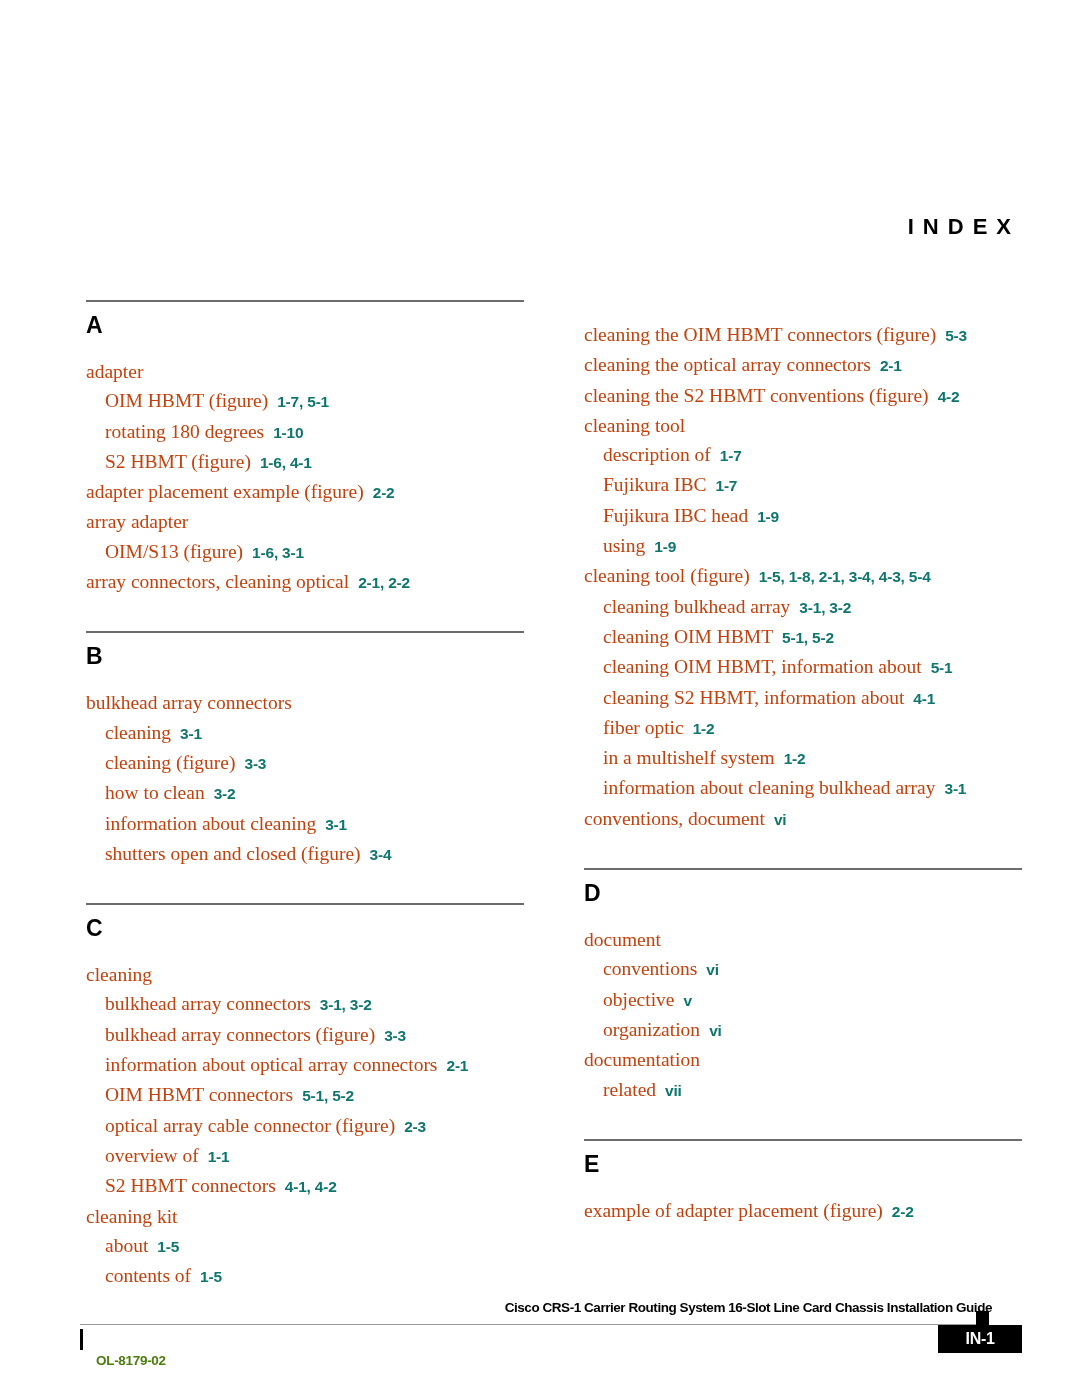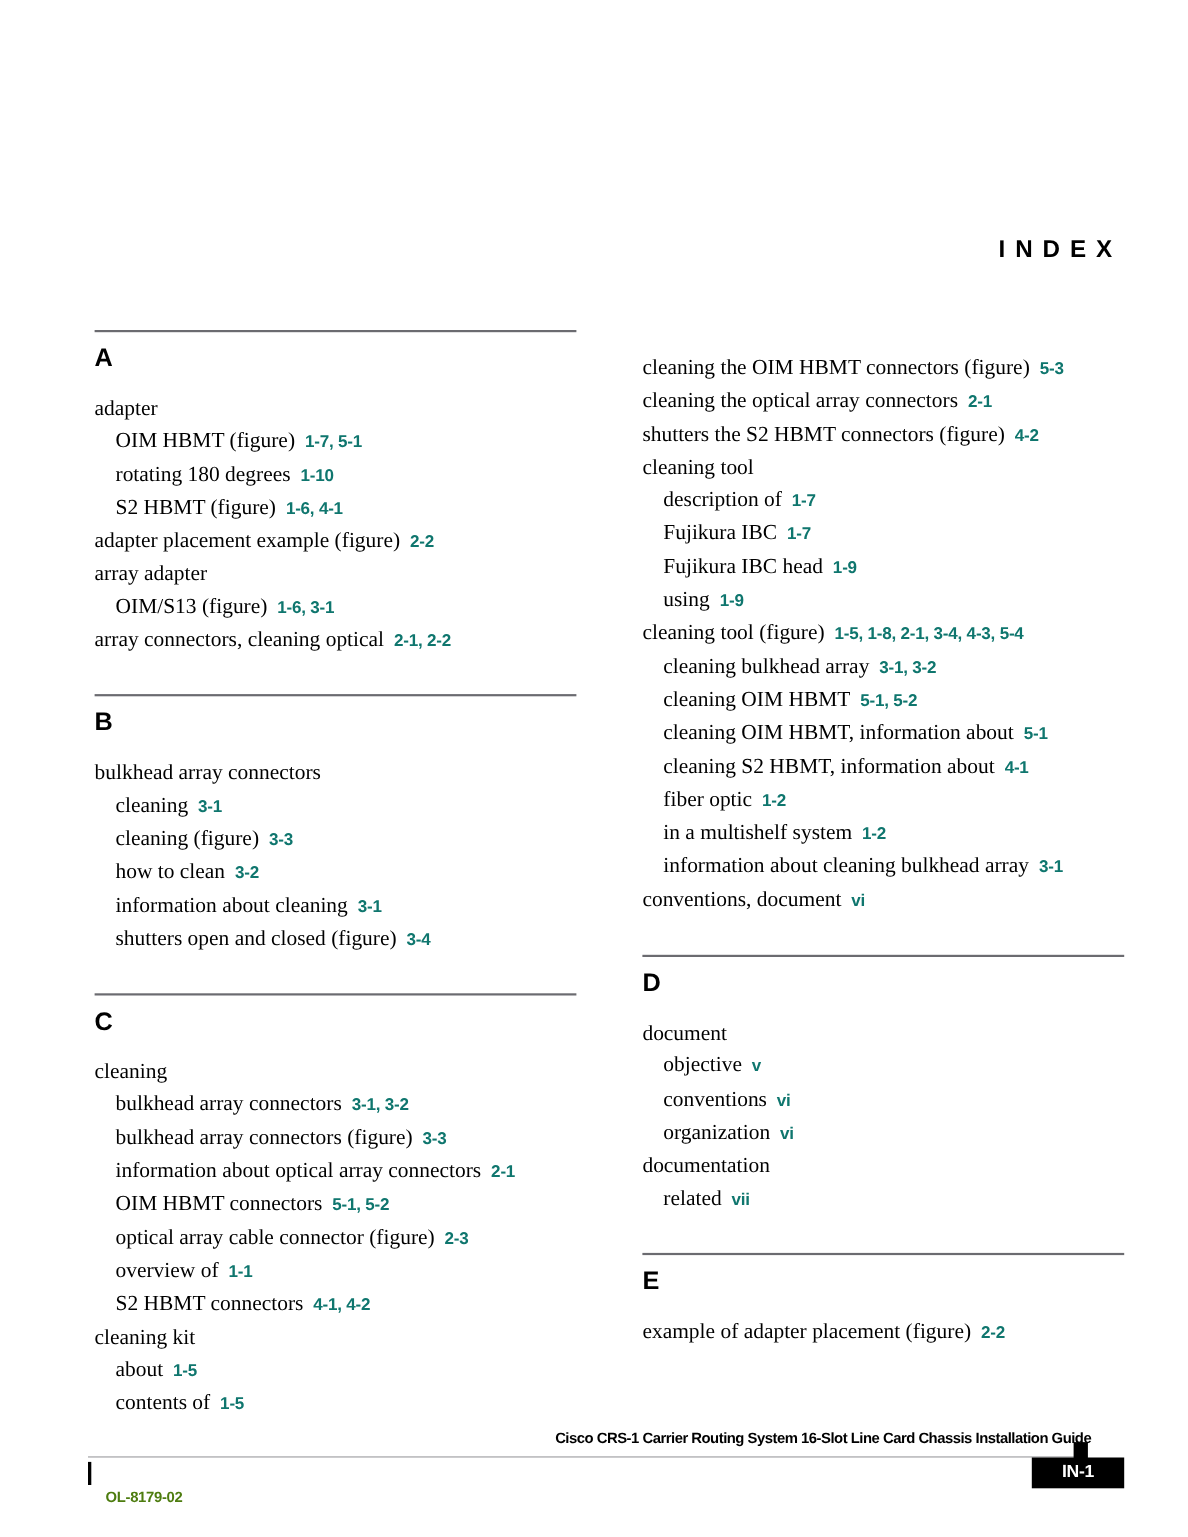--- a/index.html
+++ b/index.html
@@ -68,21 +68,21 @@
   
   .entry {
     font-size: 19.5px;
     line-height: 29.3px;
     white-space: nowrap;
   }
   .entry.lvl1 { padding-left: 0; }
   .entry.lvl2 { padding-left: 19px; }
 
   .entry-text {
-    color: #000000;
+    color: #c2410c;
   }
   .entry-refs {
     font-family: "Liberation Sans", "DejaVu Sans", sans-serif;
     font-weight: bold;
     font-size: 15.5px;
     color: #0f766e;
     margin-left: 9px;
     letter-spacing: -0.2px;
   }
 
@@ -211,21 +211,21 @@
           <div class="entry lvl2"><span class="entry-text">about</span><span class="entry-refs">1-5</span></div>
           <div class="entry lvl2"><span class="entry-text">contents of</span><span class="entry-refs">1-5</span></div>
         </div>
       </div>
     </div>
   <div class="column" id="col-1">
       <div class="section">
         <div class="entries">
           <div class="entry lvl1"><span class="entry-text">cleaning the OIM HBMT connectors (figure)</span><span class="entry-refs">5-3</span></div>
           <div class="entry lvl1"><span class="entry-text">cleaning the optical array connectors</span><span class="entry-refs">2-1</span></div>
-          <div class="entry lvl1"><span class="entry-text">shutters the S2 HBMT connectors (figure)</span><span class="entry-refs">4-2</span></div>
+          <div class="entry lvl1"><span class="entry-text">cleaning the S2 HBMT conventions (figure)</span><span class="entry-refs">4-2</span></div>
           <div class="entry lvl1"><span class="entry-text">cleaning tool</span></div>
           <div class="entry lvl2"><span class="entry-text">description of</span><span class="entry-refs">1-7</span></div>
           <div class="entry lvl2"><span class="entry-text">Fujikura IBC</span><span class="entry-refs">1-7</span></div>
           <div class="entry lvl2"><span class="entry-text">Fujikura IBC head</span><span class="entry-refs">1-9</span></div>
           <div class="entry lvl2"><span class="entry-text">using</span><span class="entry-refs">1-9</span></div>
           <div class="entry lvl1"><span class="entry-text">cleaning tool (figure)</span><span class="entry-refs">1-5, 1-8, 2-1, 3-4, 4-3, 5-4</span></div>
           <div class="entry lvl2"><span class="entry-text">cleaning bulkhead array</span><span class="entry-refs">3-1, 3-2</span></div>
           <div class="entry lvl2"><span class="entry-text">cleaning OIM HBMT</span><span class="entry-refs">5-1, 5-2</span></div>
           <div class="entry lvl2"><span class="entry-text">cleaning OIM HBMT, information about</span><span class="entry-refs">5-1</span></div>
           <div class="entry lvl2"><span class="entry-text">cleaning S2 HBMT, information about</span><span class="entry-refs">4-1</span></div>
@@ -233,22 +233,22 @@
           <div class="entry lvl2"><span class="entry-text">in a multishelf system</span><span class="entry-refs">1-2</span></div>
           <div class="entry lvl2"><span class="entry-text">information about cleaning bulkhead array</span><span class="entry-refs">3-1</span></div>
           <div class="entry lvl1"><span class="entry-text">conventions, document</span><span class="entry-refs">vi</span></div>
         </div>
       </div>
       <div class="section">
         <div class="section-rule"></div>
         <div class="section-letter">D</div>
         <div class="entries">
           <div class="entry lvl1"><span class="entry-text">document</span></div>
+          <div class="entry lvl2"><span class="entry-text">conventions</span><span class="entry-refs">vi</span></div>
           <div class="entry lvl2"><span class="entry-text">objective</span><span class="entry-refs">v</span></div>
-          <div class="entry lvl2"><span class="entry-text">conventions</span><span class="entry-refs">vi</span></div>
           <div class="entry lvl2"><span class="entry-text">organization</span><span class="entry-refs">vi</span></div>
           <div class="entry lvl1"><span class="entry-text">documentation</span></div>
           <div class="entry lvl2"><span class="entry-text">related</span><span class="entry-refs">vii</span></div>
         </div>
       </div>
       <div class="section">
         <div class="section-rule"></div>
         <div class="section-letter">E</div>
         <div class="entries">
           <div class="entry lvl1"><span class="entry-text">example of adapter placement (figure)</span><span class="entry-refs">2-2</span></div>

